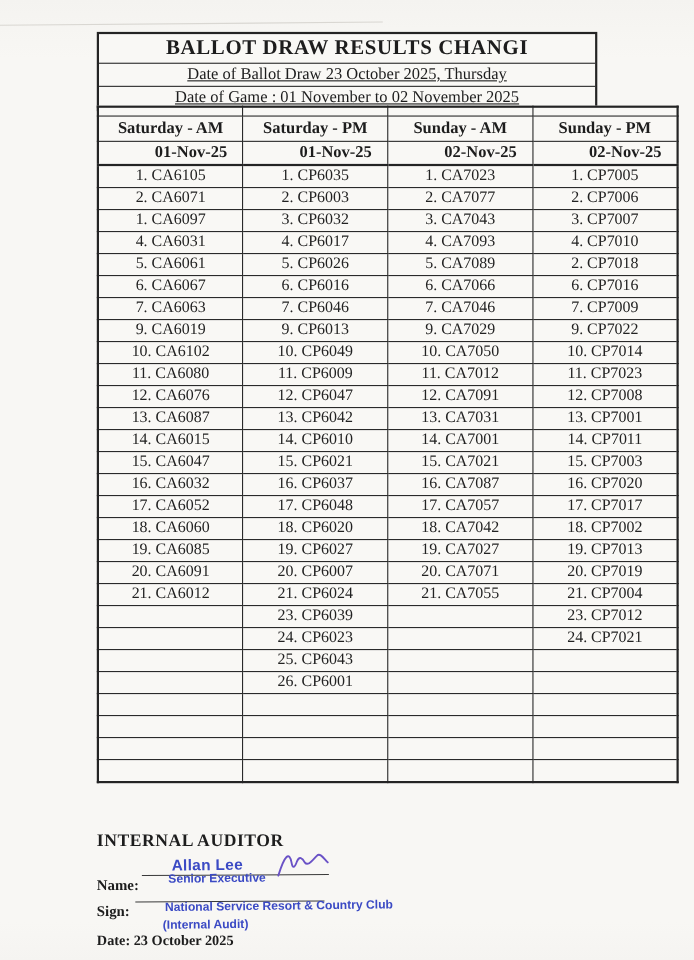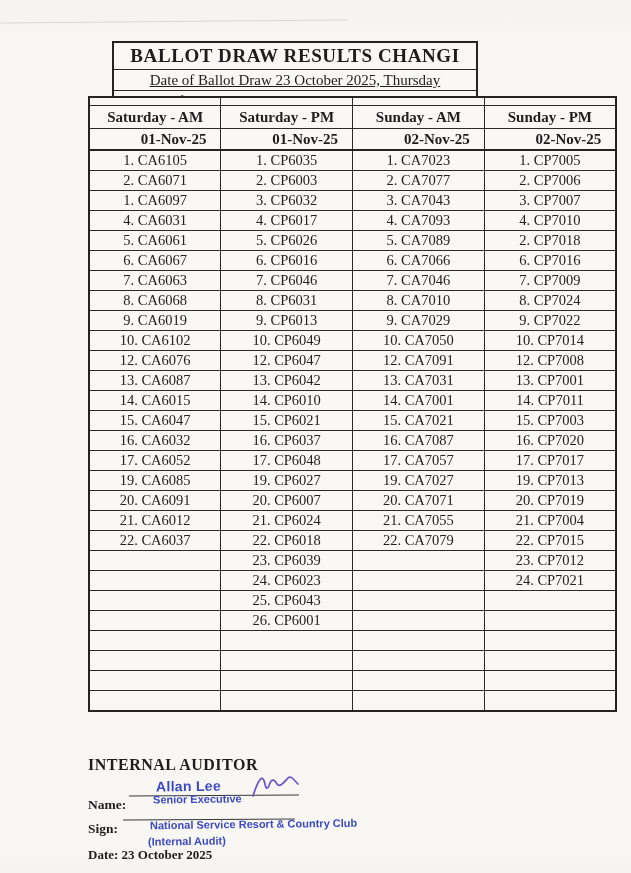--- a/index.html
+++ b/index.html
@@ -17,25 +17,24 @@
   }
   .scan-artifact {
     position: absolute; top: 21px; left: 0;
     width: 348px; height: 1px;
     background: #d9d7d2;
     transform: rotate(-0.5deg);
   }
 
   
   .title-box {
-    position: absolute; left: 88px; top: 41px; width: 366px;
+    position: absolute; left: 88px; top: 29px; width: 455px;
     border: 2px solid #242424;
     background: #f9f8f5;
     box-sizing: border-box;
-    margin-left: 24px;
   }
   .title-row {
     height: 26px; line-height: 26px;
     border-bottom: 1px solid #2a2a2a;
     text-align: center;
     font-weight: bold; font-size: 19px; letter-spacing: 0.6px;
   }
   .date-row {
     height: 20px; line-height: 20px;
     text-align: center; font-size: 15px;
@@ -161,38 +160,38 @@
           <td>6. CA7066</td>
           <td>6. CP7016</td>
         </tr>
         <tr class="data-row">
           <td>7. CA6063</td>
           <td>7. CP6046</td>
           <td>7. CA7046</td>
           <td>7. CP7009</td>
         </tr>
         <tr class="data-row">
-          <td>8. CA6068</td>
-          <td>8. CP6031</td>
-          <td>8. CA7010</td>
-          <td>8. CP7024</td>
-        </tr>
-        <tr class="data-row">
           <td>9. CA6019</td>
           <td>9. CP6013</td>
           <td>9. CA7029</td>
           <td>9. CP7022</td>
         </tr>
         <tr class="data-row">
           <td>10. CA6102</td>
           <td>10. CP6049</td>
           <td>10. CA7050</td>
           <td>10. CP7014</td>
         </tr>
         <tr class="data-row">
+          <td>11. CA6080</td>
+          <td>11. CP6009</td>
+          <td>11. CA7012</td>
+          <td>11. CP7023</td>
+        </tr>
+        <tr class="data-row">
           <td>12. CA6076</td>
           <td>12. CP6047</td>
           <td>12. CA7091</td>
           <td>12. CP7008</td>
         </tr>
         <tr class="data-row">
           <td>13. CA6087</td>
           <td>13. CP6042</td>
           <td>13. CA7031</td>
           <td>13. CP7001</td>
@@ -215,42 +214,42 @@
           <td>16. CA7087</td>
           <td>16. CP7020</td>
         </tr>
         <tr class="data-row">
           <td>17. CA6052</td>
           <td>17. CP6048</td>
           <td>17. CA7057</td>
           <td>17. CP7017</td>
         </tr>
         <tr class="data-row">
+          <td>18. CA6060</td>
+          <td>18. CP6020</td>
+          <td>18. CA7042</td>
+          <td>18. CP7002</td>
+        </tr>
+        <tr class="data-row">
           <td>19. CA6085</td>
           <td>19. CP6027</td>
           <td>19. CA7027</td>
           <td>19. CP7013</td>
         </tr>
         <tr class="data-row">
           <td>20. CA6091</td>
           <td>20. CP6007</td>
           <td>20. CA7071</td>
           <td>20. CP7019</td>
         </tr>
         <tr class="data-row">
           <td>21. CA6012</td>
           <td>21. CP6024</td>
           <td>21. CA7055</td>
           <td>21. CP7004</td>
-        </tr>
-        <tr class="data-row">
-          <td>22. CA6037</td>
-          <td>22. CP6018</td>
-          <td>22. CA7079</td>
-          <td>22. CP7015</td>
         </tr>
         <tr class="data-row">
           <td></td>
           <td>23. CP6039</td>
           <td></td>
           <td>23. CP7012</td>
         </tr>
         <tr class="data-row">
           <td></td>
           <td>24. CP6023</td>

